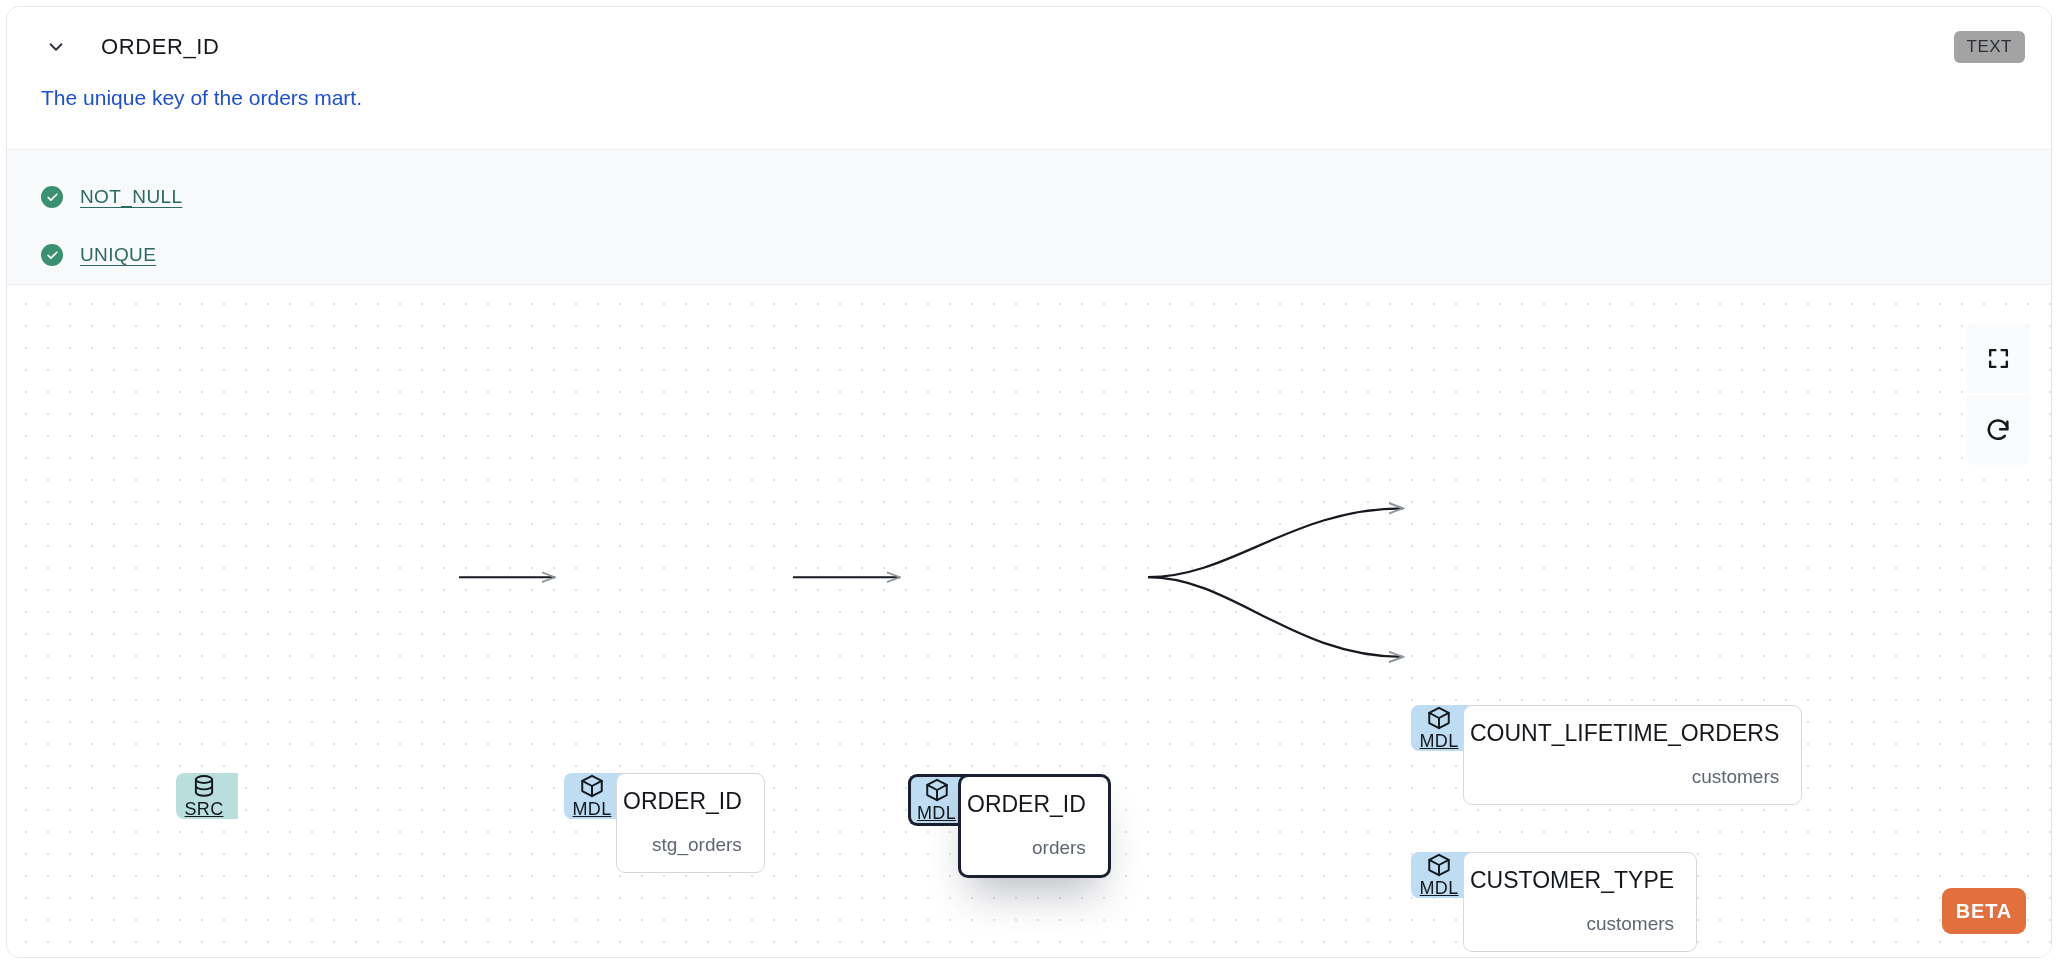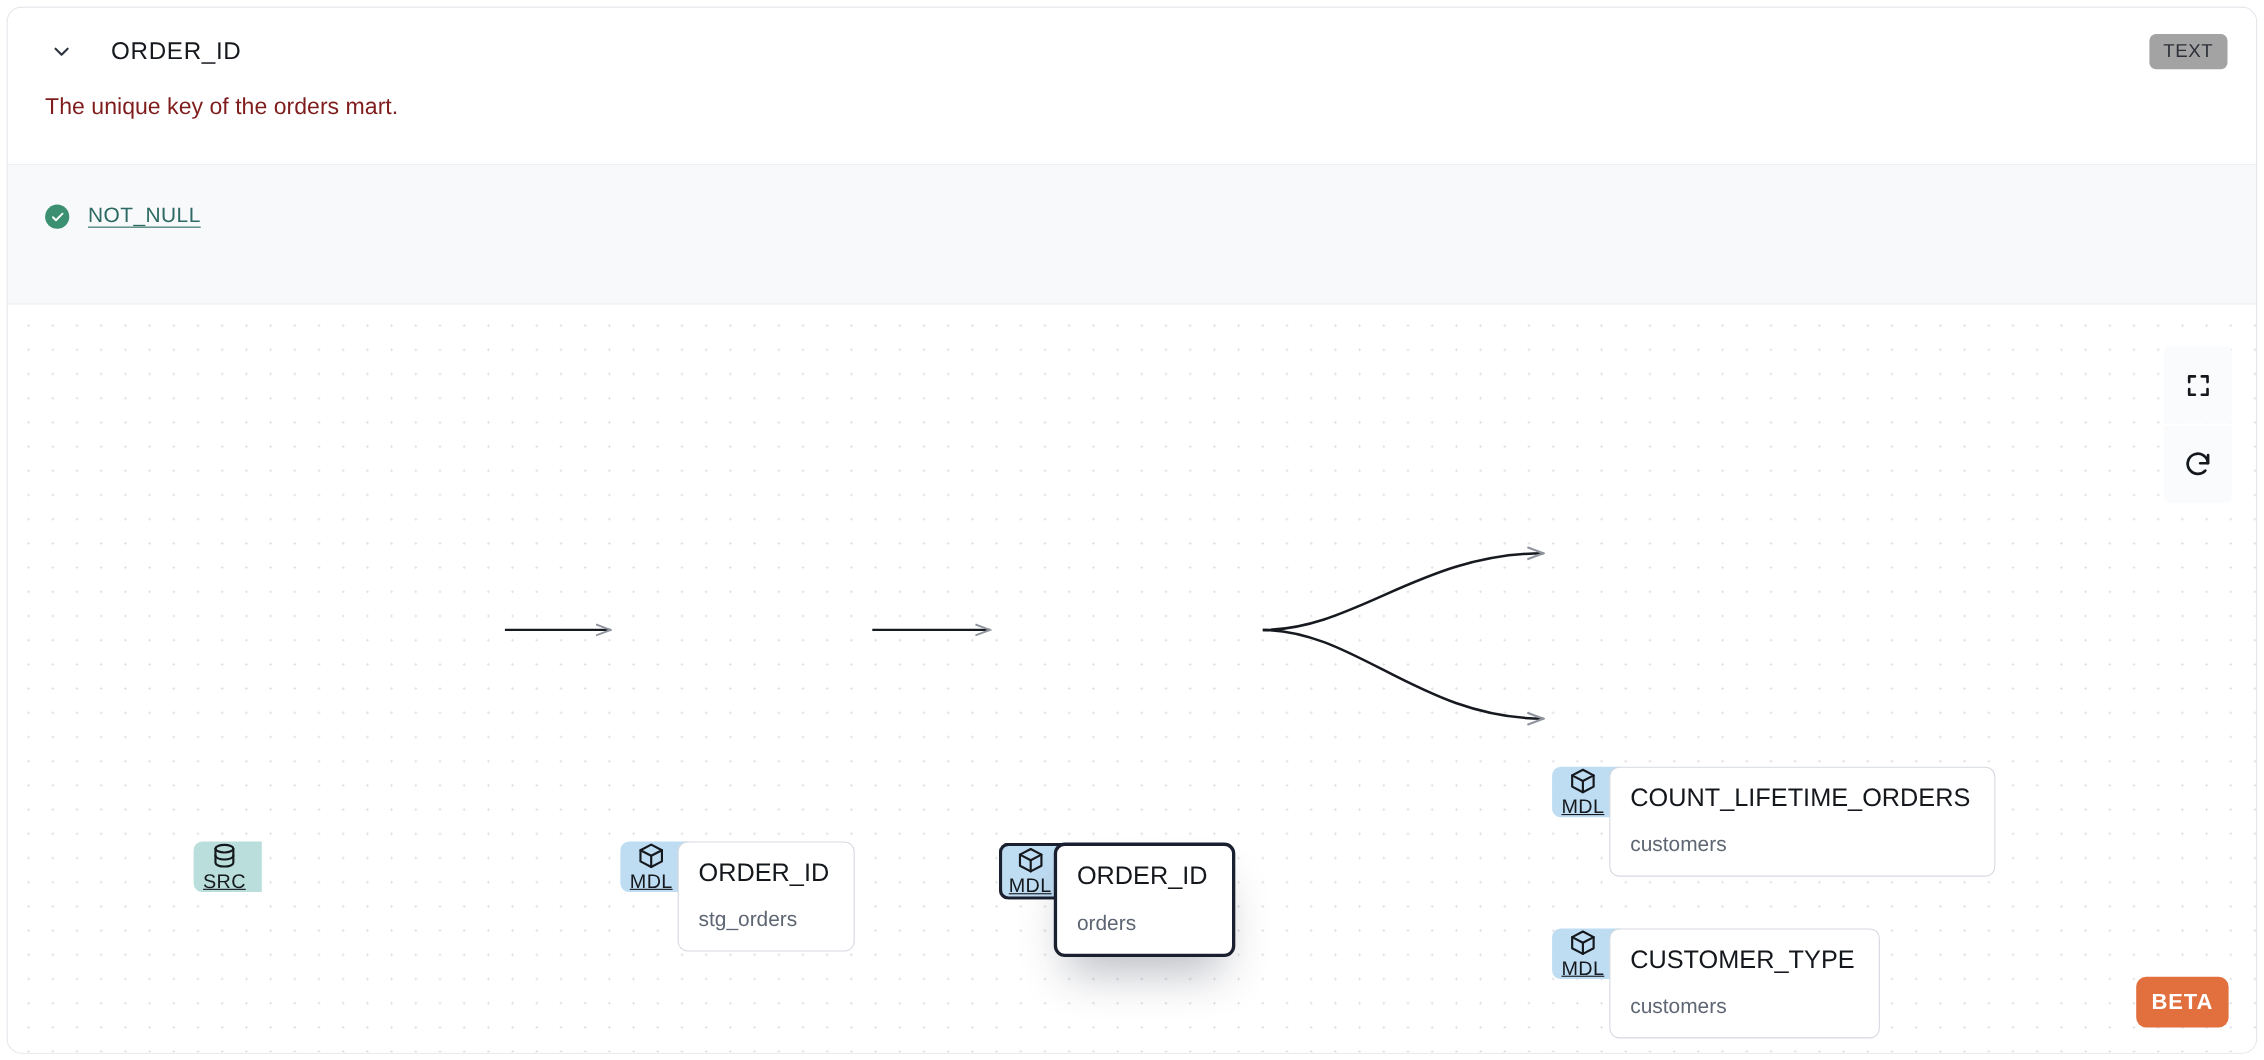--- a/index.html
+++ b/index.html
@@ -73,21 +73,21 @@
   
   .description-row {
     flex: 0 0 62px;
     padding: 0 34px;
     display: flex;
     align-items: flex-start;
     background: #ffffff;
   }
   .description-text {
     font-size: 21px;
-    color: #7f1d1d;
+    color: #1d4ed8;
     line-height: 1;
   }
 
   
   .tests {
     flex: 0 0 128px;
     background: #f8f9fb;
     border-top: 1px solid #edeff2;
     border-bottom: 1px solid #e7eaee;
     padding: 18px 34px 0;
@@ -172,26 +172,27 @@
     font-size: 18px;
     letter-spacing: 0.3px;
     line-height: 1.05;
   }
 
   .node-body {
     position: relative;
     background: #ffffff;
     border: 1px solid #d5d9df;
     border-radius: 9px;
-    padding: 14px 22px 15px 18px;
+    padding: 14px 22px 15px 6px;
     display: flex;
     flex-direction: column;
     justify-content: center;
     z-index: 2;
     min-width: 0;
+    align-items: flex-end;
   }
 
   .node-name {
     font-size: 23px;
     color: #14171c;
     line-height: 1.18;
     white-space: nowrap;
   }
 
   .node-sub {
@@ -288,20 +289,28 @@
 
     <div class="test-row">
       <span class="check-icon">
         <svg width="13" height="13" viewBox="0 0 24 24" fill="none" stroke="#ffffff" stroke-width="3.2" stroke-linecap="round" stroke-linejoin="round">
           <polyline points="20 6 9 17 4 12"></polyline>
         </svg>
       </span>
       <a class="test-link">NOT_NULL</a>
     </div>
 
+    <div class="test-row">
+      <span class="check-icon">
+        <svg width="13" height="13" viewBox="0 0 24 24" fill="none" stroke="#ffffff" stroke-width="3.2" stroke-linecap="round" stroke-linejoin="round">
+          <polyline points="20 6 9 17 4 12"></polyline>
+        </svg>
+      </span>
+      <a class="test-link">UNIQUE</a>
+    </div>
 
   </div>
 
   <div class="canvas">
 
     <svg class="edges-svg" viewBox="0 0 2044 683" preserveAspectRatio="none">
       <defs>
         <marker id="arrow" viewBox="0 0 10 10" refX="9" refY="5" markerWidth="7" markerHeight="7" orient="auto-start-reverse">
           <path d="M 0 1.6 L 9 5 L 0 8.4" fill="none" stroke="#8f949d" stroke-width="1.2"></path>
         </marker>

